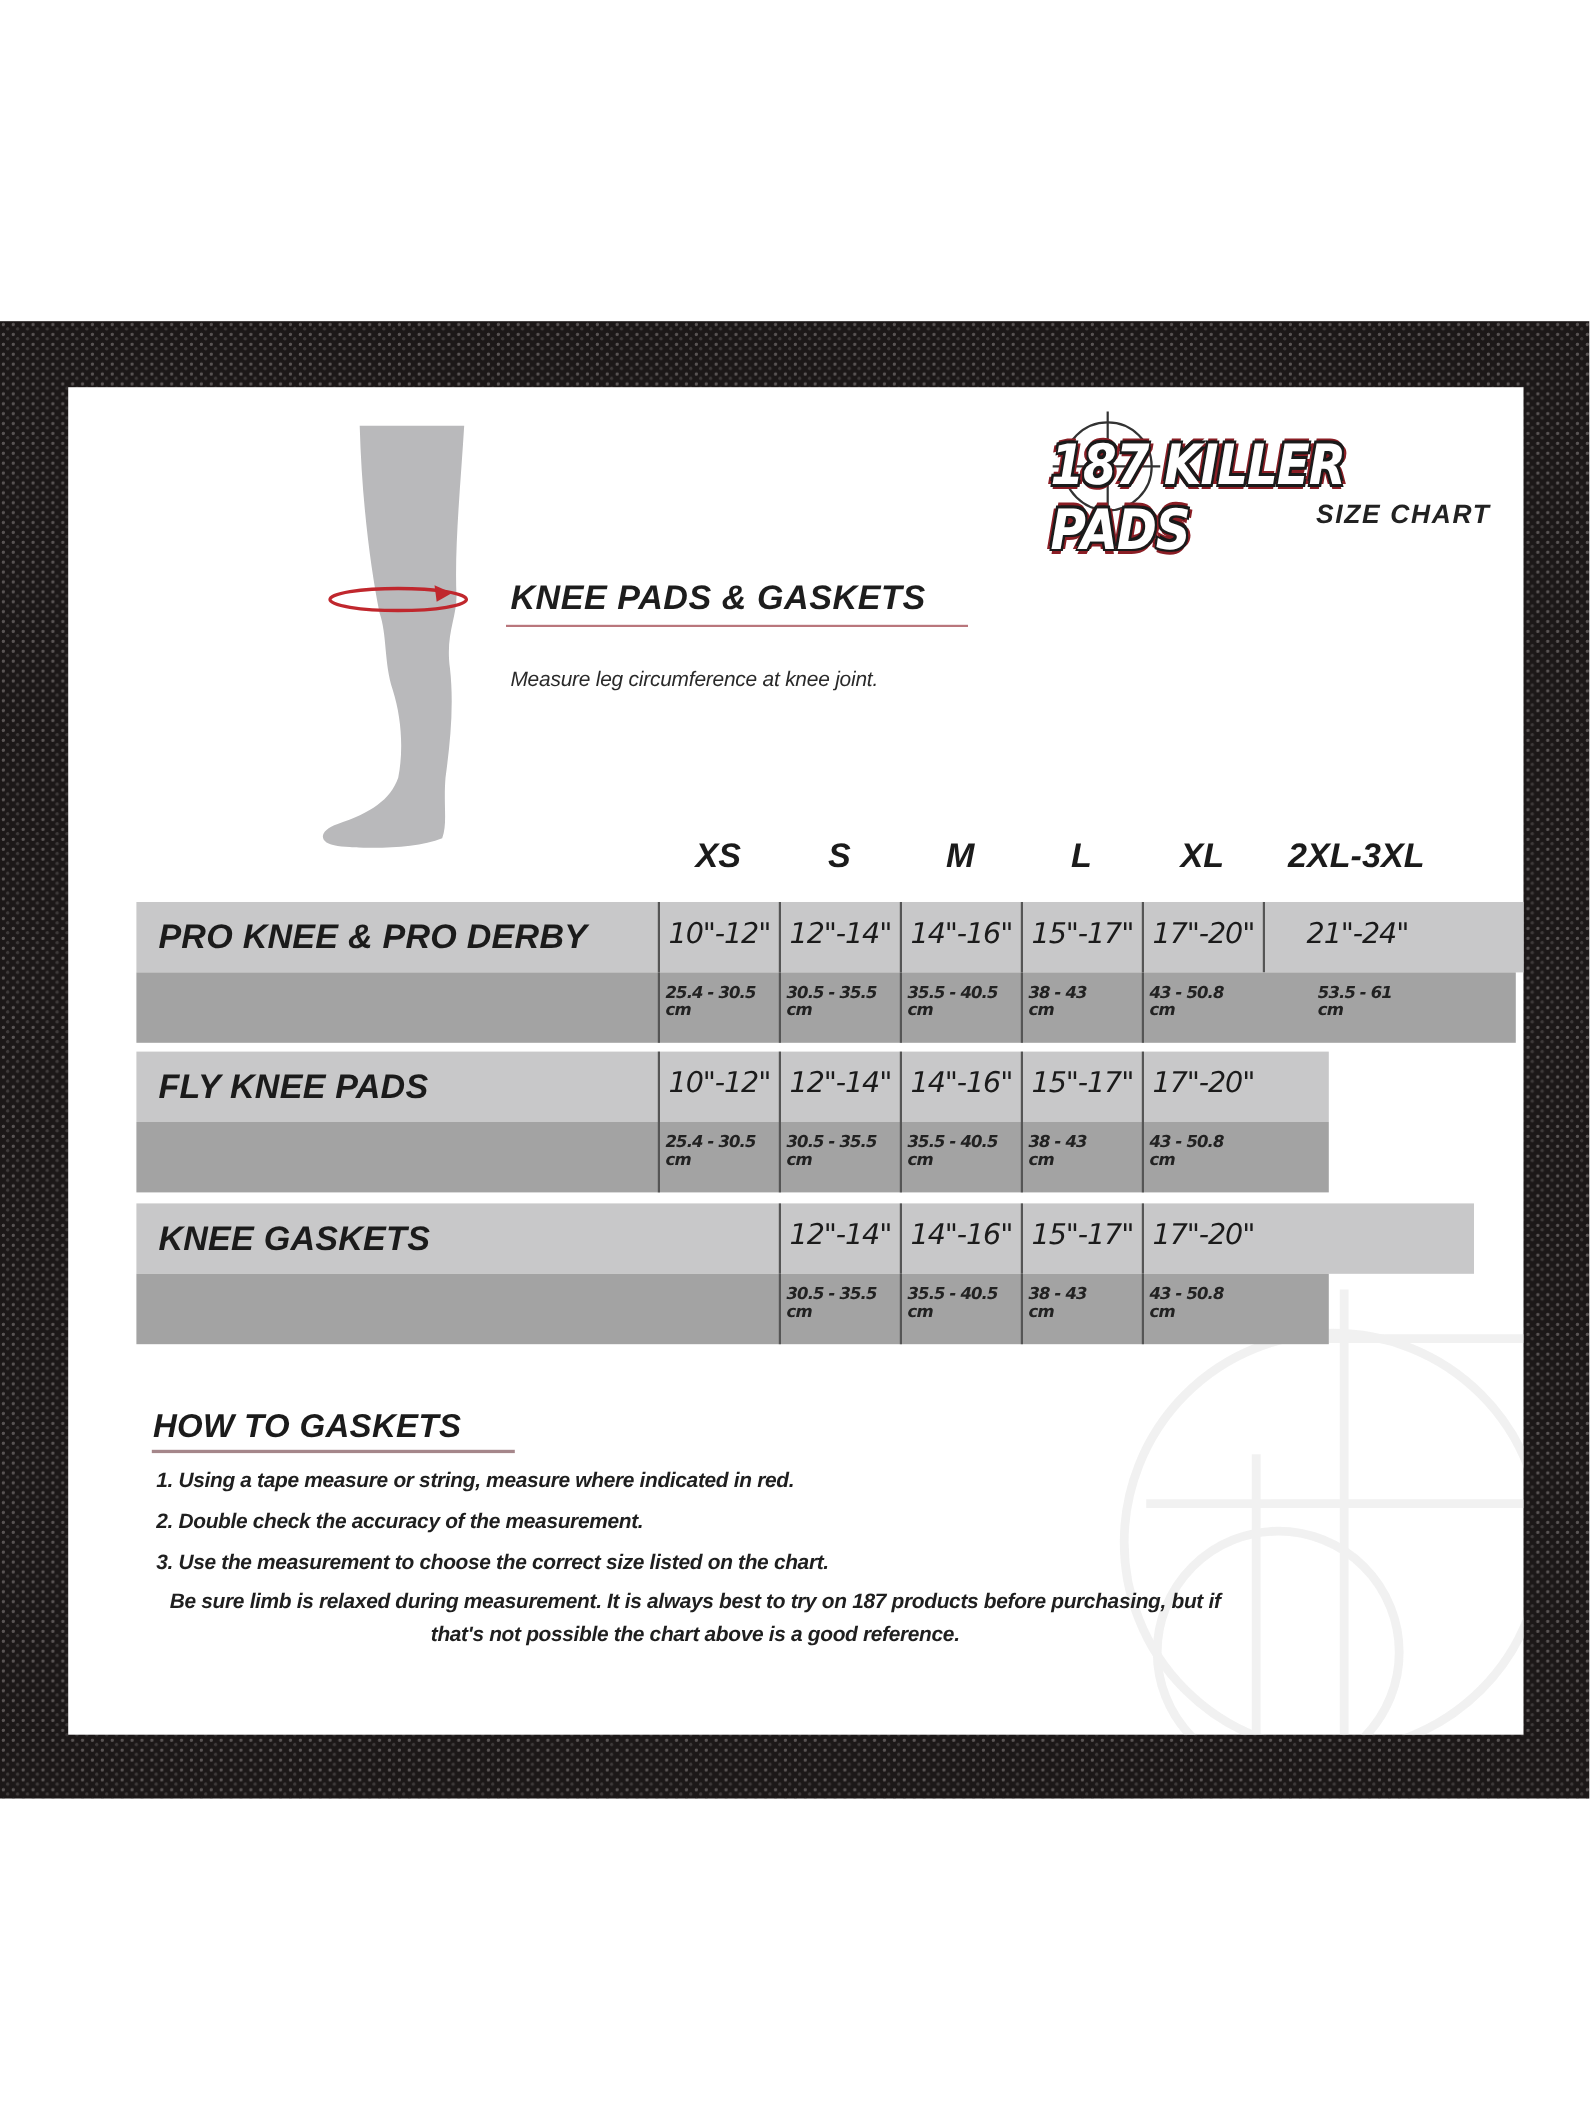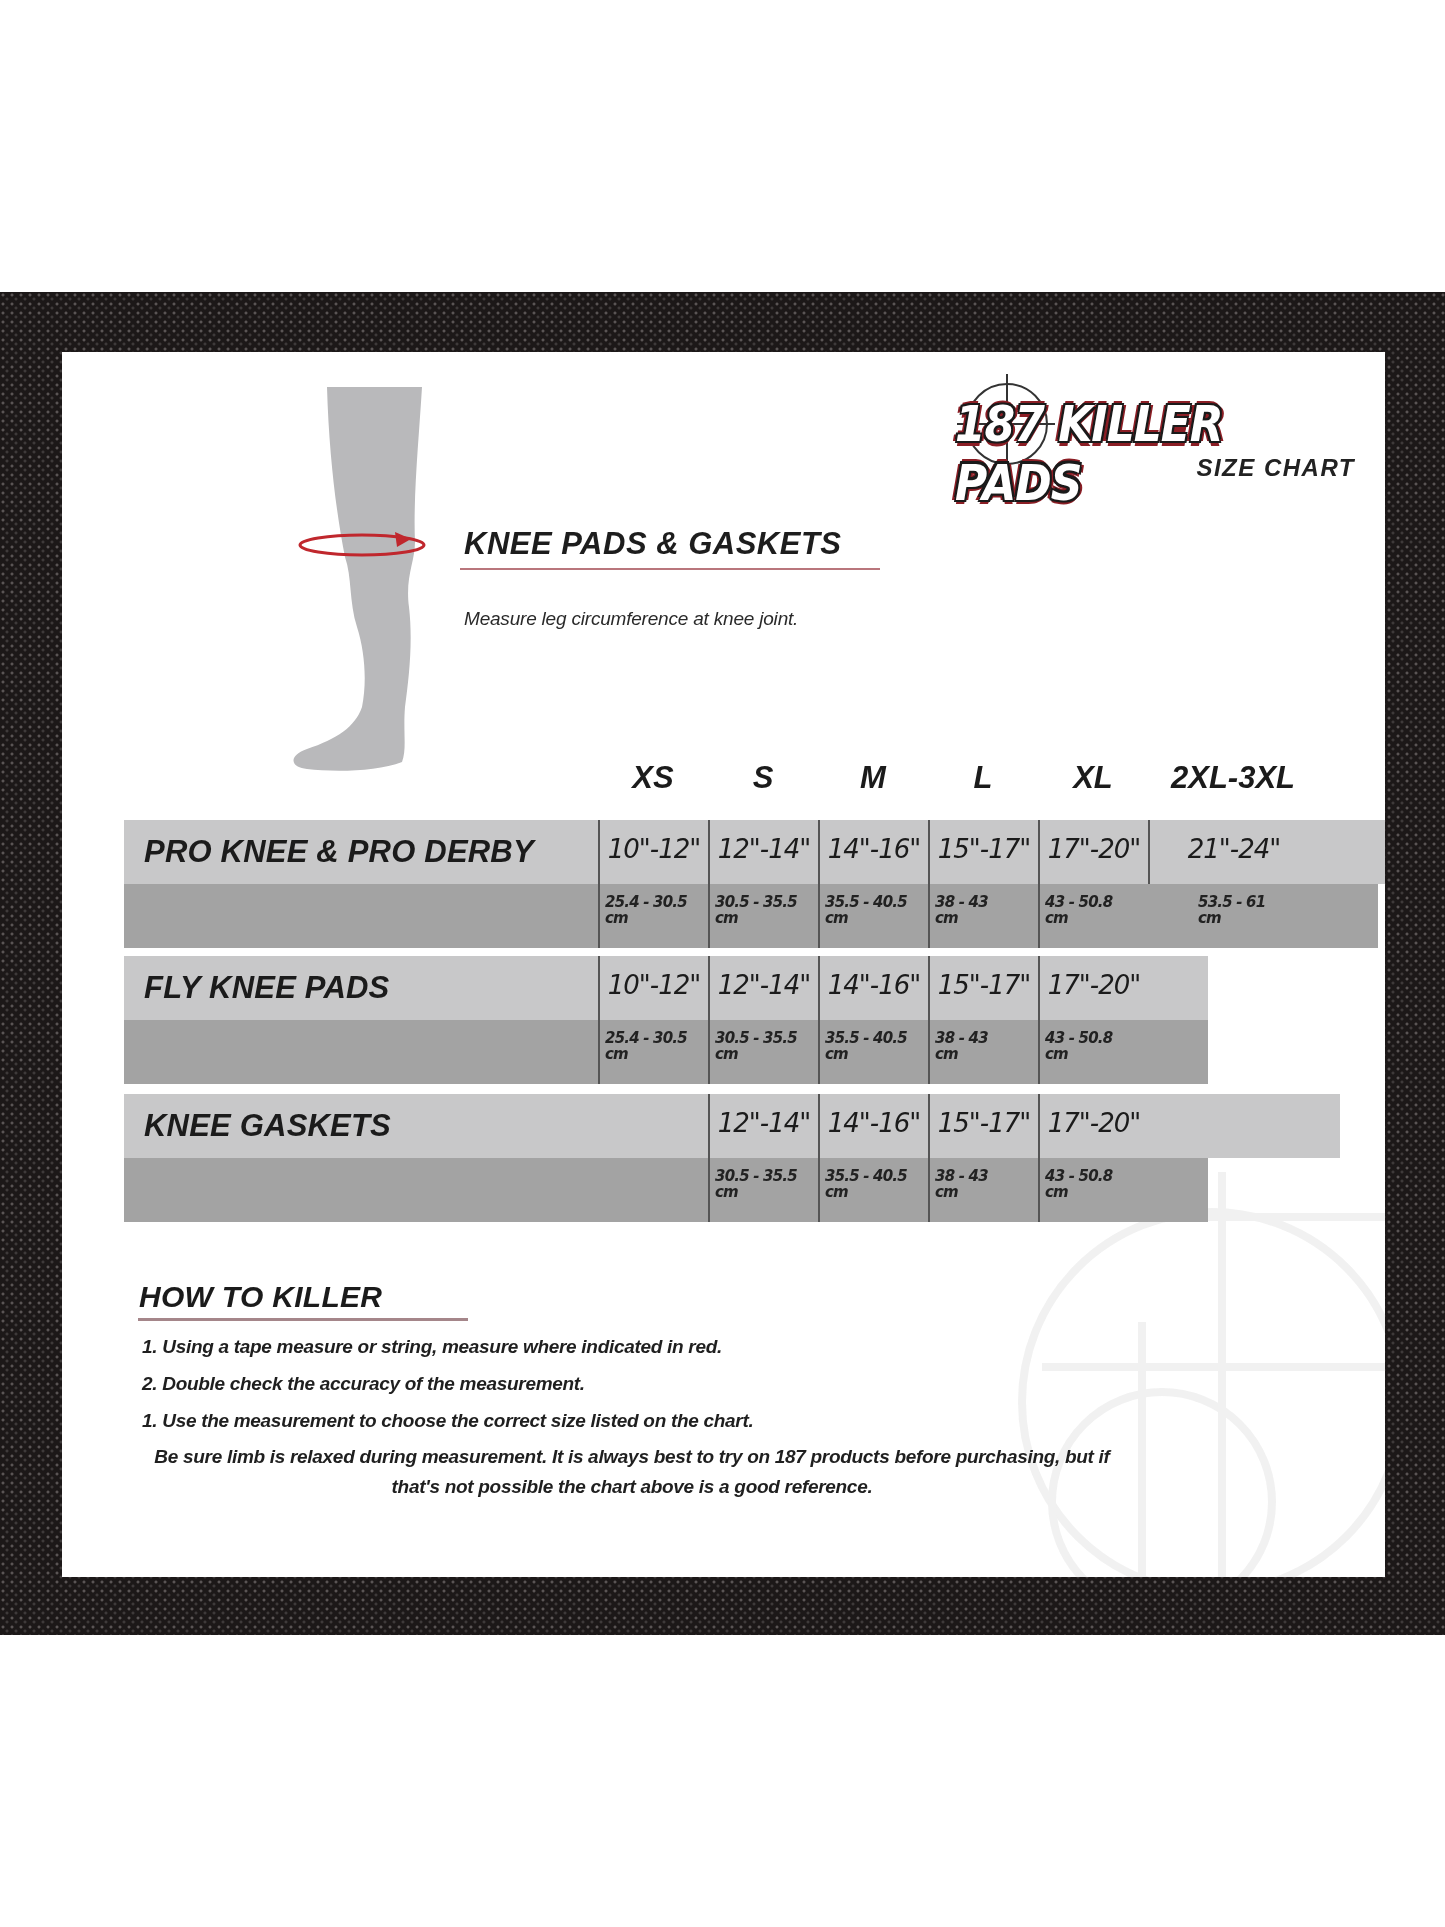--- a/index.html
+++ b/index.html
@@ -196,21 +196,21 @@
           <div class="cell-cm"><span>35.5 - 40.5</span><br><span>cm</span></div>
         </div>
       <div class="cell" style="left:804px;width:110px;height:64px;">
           <div class="cell-cm"><span>38 - 43</span><br><span>cm</span></div>
         </div>
       <div class="cell" style="left:914px;width:110px;height:64px;">
           <div class="cell-cm"><span>43 - 50.8</span><br><span>cm</span></div>
         </div>
     </div>
 
-    <div class="htm-title">HOW TO KILLER</div>
+    <div class="htm-title">HOW TO GASKETS</div>
     <div class="htm-rule"></div>
     <div class="htm-step" style="top:984px;">1. Using a tape measure or string, measure where indicated in red.</div>
     <div class="htm-step" style="top:1021px;">2. Double check the accuracy of the measurement.</div>
-    <div class="htm-step" style="top:1058px;">1. Use the measurement to choose the correct size listed on the chart.</div>
+    <div class="htm-step" style="top:1058px;">3. Use the measurement to choose the correct size listed on the chart.</div>
     <div class="htm-note">Be sure limb is relaxed during measurement. It is always best to try on 187 products before purchasing, but if that's not possible the chart above is a good reference.</div>
 
   </div>
 </div>
 
 </body></html>

